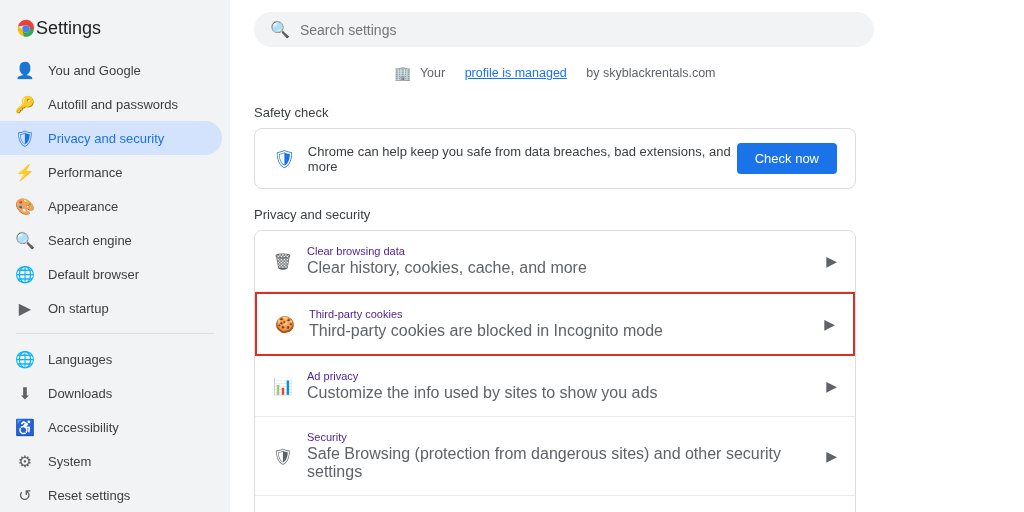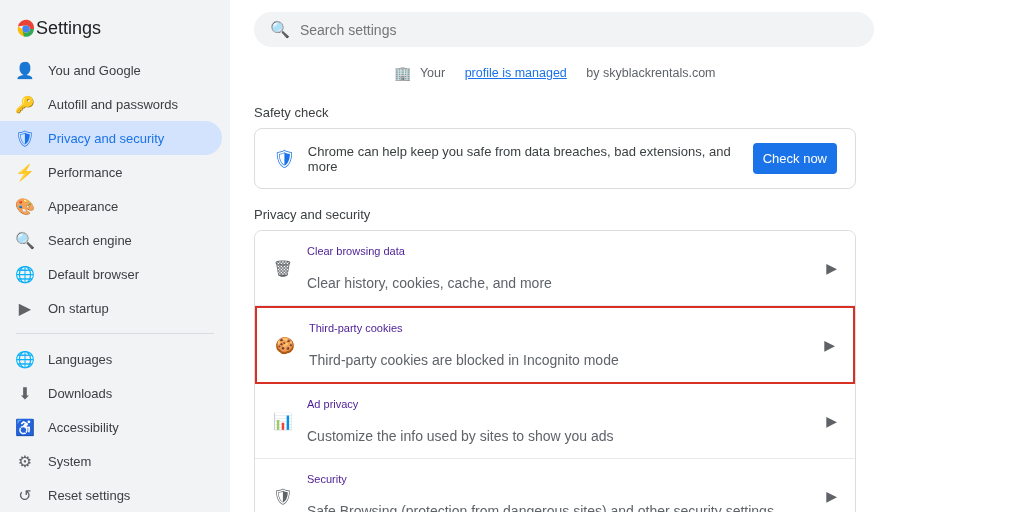--- a/index.html
+++ b/index.html
@@ -33,30 +33,30 @@
     
     .content { padding: 0 24px; max-width: 650px; }
 
     .section-title { font-size: 13px; font-weight: 500; color: #3c4043; margin: 14px 0 8px; }
 
     
     .safety-card { background: #fff; border: 1px solid #dadce0; border-radius: 8px; padding: 14px 18px; display: flex; align-items: center; justify-content: space-between; margin-bottom: 18px; }
     .safety-card-left { display: flex; align-items: center; gap: 12px; }
     .safety-icon { font-size: 18px; color: #1a73e8; }
     .safety-text { font-size: 13px; color: #3c4043; }
-    .check-now-btn { background: #1a73e8; color: #fff; border: none; border-radius: 4px; padding: 8px 10px; font-size: 13px; cursor: pointer; white-space: nowrap; }
+    .check-now-btn { background: #1a73e8; color: #fff; border: none; border-radius: 4px; padding: 8px 18px; font-size: 13px; cursor: pointer; white-space: nowrap; }
 
     
     .settings-list { border: 1px solid #dadce0; border-radius: 8px; overflow: hidden; }
     .settings-item { display: flex; align-items: center; justify-content: space-between; padding: 14px 18px; background: #fff; cursor: pointer; border-bottom: 1px solid #e8eaed; }
     .settings-item:last-child { border-bottom: none; }
     .settings-item-left { display: flex; align-items: center; gap: 14px; }
     .settings-item-icon { width: 20px; height: 20px; display: flex; align-items: center; justify-content: center; color: #5f6368; font-size: 16px; flex-shrink: 0; }
     .settings-item-text .title { font-size: 11px; color: #4c1d95; font-weight: 400; }
-    .settings-item-text .subtitle { font-size: 14px; color: #5f6368; margin-top: 18px; }
+    .settings-item-text .subtitle { font-size: 16px; color: #5f6368; margin-top: 2px; }
     .settings-item-arrow { color: #5f6368; font-size: 14px; }
   </style>
 </head>
 <body>
 
 <div class="sidebar">
   <div class="sidebar-header">
 
     <svg class="chrome-logo" viewBox="0 0 24 24" width="20" height="20">
       <circle cx="12" cy="12" r="4.5" fill="#4285F4"></circle>

